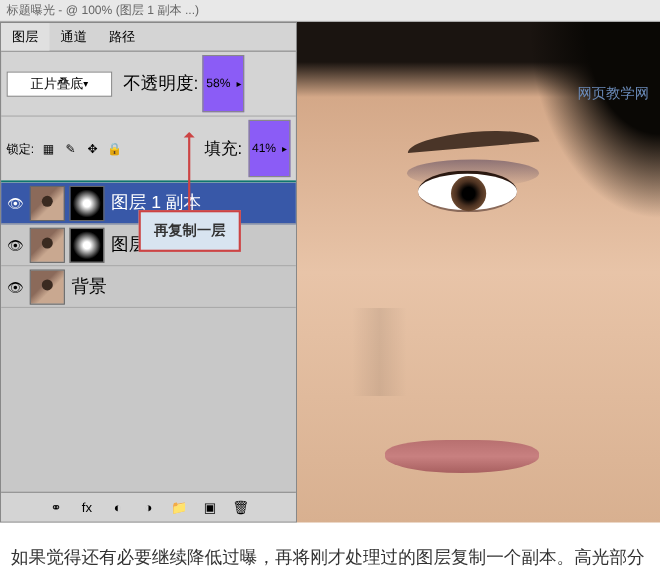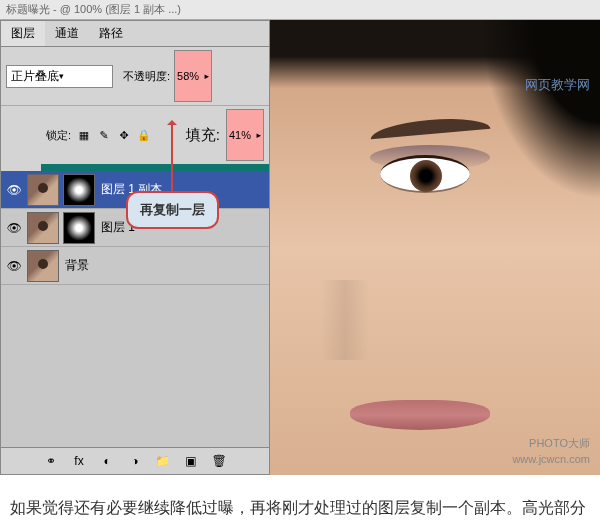--- a/index.html
+++ b/index.html
@@ -3,40 +3,40 @@
 <meta charset="utf-8">
 <style>
 * { margin: 0; padding: 0; box-sizing: border-box; }
 body { font-family: "Microsoft YaHei", sans-serif; font-size: 12px; background: #fff; width: 600px; }
 .container { display: flex; height: 455px; }
 .panel { width: 270px; background: #d4d4d4; border: 1px solid #888; display: flex; flex-direction: column; }
 .tabs { display: flex; background: #d4d4d4; border-bottom: 1px solid #888; }
 .tab { padding: 4px 10px; font-size: 12px; cursor: pointer; }
 .tab.active { background: #e0e0e0; }
 .blend-row { display: flex; align-items: center; padding: 3px 5px; border-bottom: 1px solid #aaa; gap: 4px; }
-.blend-select { background: #fff; border: 1px solid #888; padding: 2px 4px; font-size: 12px; width: 107px; display: flex; justify-content: flex-start; align-items: center; }
+.blend-select { background: #fff; border: 1px solid #888; padding: 2px 4px; font-size: 12px; width: 96px; display: flex; justify-content: center; align-items: center; }
 .chev { font-size: 9px; }
-.opacity-label { margin-left: 6px; font-size: 11px; }
-.pct-input { background: #fca5a5; border: 1px solid #888; padding: 19px 2px; width: 38px; font-size: 11px; display: flex; justify-content: space-between; align-items: center; }
-.lock-row { display: flex; align-items: center; padding: 3px 5px; border-bottom: 7px solid #0f766e; gap: 6px; margin-left: 40px; }
+.opacity-label { margin-left: 6px; font-size: 16px; }
+.pct-input { background: #8b5cf6; border: 1px solid #888; padding: 19px 2px; width: 38px; font-size: 11px; display: flex; justify-content: space-between; align-items: center; }
+.lock-row { display: flex; align-items: center; padding: 3px 5px; border-bottom: 2px solid #0f766e; gap: 6px; }
 .lock-label { font-size: 11px; }
 .lock-icons { display: flex; gap: 6px; }
 .lock-icon { width: 14px; height: 14px; display: inline-flex; align-items: center; justify-content: center; font-size: 11px; }
 .fill-label { margin-left: auto; font-size: 15px; }
 .layers { flex: 1; background: #c8c8c8; overflow: hidden; }
 .layer { display: flex; align-items: center; height: 38px; border-bottom: 1px solid #aaa; padding: 2px 4px; gap: 4px; }
 .layer.selected { background: #3858a8; color: #fff; }
 .eye { width: 18px; height: 18px; display: flex; align-items: center; justify-content: center; font-size: 12px; }
 .thumb { width: 32px; height: 32px; border: 1px solid #666; background: linear-gradient(135deg, #8b6a5a 40%, #c9a890 60%); position: relative; }
 .thumb::after { content: ""; position: absolute; top: 8px; left: 10px; width: 10px; height: 10px; background: #3a2a20; border-radius: 50%; }
 .mask { width: 32px; height: 32px; border: 1px solid #666; background: radial-gradient(circle at 50% 50%, #fff 15%, #000 60%); }
-.layer-name { font-size: 12px; margin-left: 2px; }
+.layer-name { font-size: 16px; margin-left: 2px; }
 .panel-bottom { display: flex; justify-content: center; align-items: center; gap: 10px; padding: 4px; border-top: 1px solid #888; background: #d4d4d4; }
 .pbtn { width: 18px; height: 18px; display: flex; align-items: center; justify-content: center; font-size: 12px; }
-.callout { position: absolute; top: 170px; left: 125px; background: #d8e4f0; border: 2px solid #c44; border-radius: 12px; padding: 8px 12px; font-size: 13px; font-weight: bold; color: #333; }
+.callout { position: absolute; top: 170px; left: 125px; background: #d8e4f0; border: 2px solid #c44; border-radius: 0; padding: 8px 12px; font-size: 13px; font-weight: bold; color: #333; }
 .callout-arrow { position: absolute; top: 100px; left: 170px; width: 2px; height: 72px; background: #c44; }
 .callout-arrow::before { content: ""; position: absolute; top: -6px; left: -4px; border: 5px solid transparent; border-bottom-color: #c44; }
 .rel { position: relative; }
 .image-area { flex: 1; background: linear-gradient(180deg, #1a1410 0%, #1a1410 8%, #d4a888 15%, #e8c4a8 50%, #d8b090 100%); position: relative; overflow: hidden; }
 .hair { position: absolute; top: 0; right: 0; width: 120px; height: 180px; background: radial-gradient(ellipse at top right, #0a0805 40%, transparent 70%); }
 .eyebrow { position: absolute; top: 100px; left: 100px; width: 120px; height: 14px; background: #4a3528; border-radius: 50% 50% 0 0 / 100% 100% 0 0; transform: rotate(-5deg); }
 .eye-shape { position: absolute; top: 135px; left: 110px; width: 90px; height: 38px; background: #fff; border-radius: 50%; border-top: 3px solid #2a1810; border-bottom: 2px solid #8a6a5a; }
 .iris { position: absolute; top: 2px; left: 30px; width: 32px; height: 32px; background: radial-gradient(circle, #000 25%, #4a3020 50%, #6a4830 70%); border-radius: 50%; }
 .eyeshadow { position: absolute; top: 125px; left: 100px; width: 120px; height: 25px; background: linear-gradient(180deg, #5a4860 0%, transparent 100%); border-radius: 50%; opacity: 0.6; }
 .nose { position: absolute; top: 260px; left: 50px; width: 50px; height: 80px; background: linear-gradient(90deg, transparent 0%, rgba(0,0,0,0.08) 50%, transparent 100%); }
@@ -116,19 +116,15 @@
   <div class="image-area">
     <div class="hair"></div>
     <div class="eyebrow"></div>
     <div class="eyeshadow"></div>
     <div class="eye-shape">
         <div class="iris"></div>
       </div>
     <div class="nose"></div>
     <div class="lips"></div>
     <div class="watermark1">网页教学网</div>
-    <div class="watermark2">
-      <div>PHOTO大师</div>
-      <div>www.jcwcn.com</div>
-    </div>
   </div>
 </div>
 <div class="caption">如果觉得还有必要继续降低过曝，再将刚才处理过的图层复制一个副本。高光部分进一步变暗。</div>
 
 </body></html>

